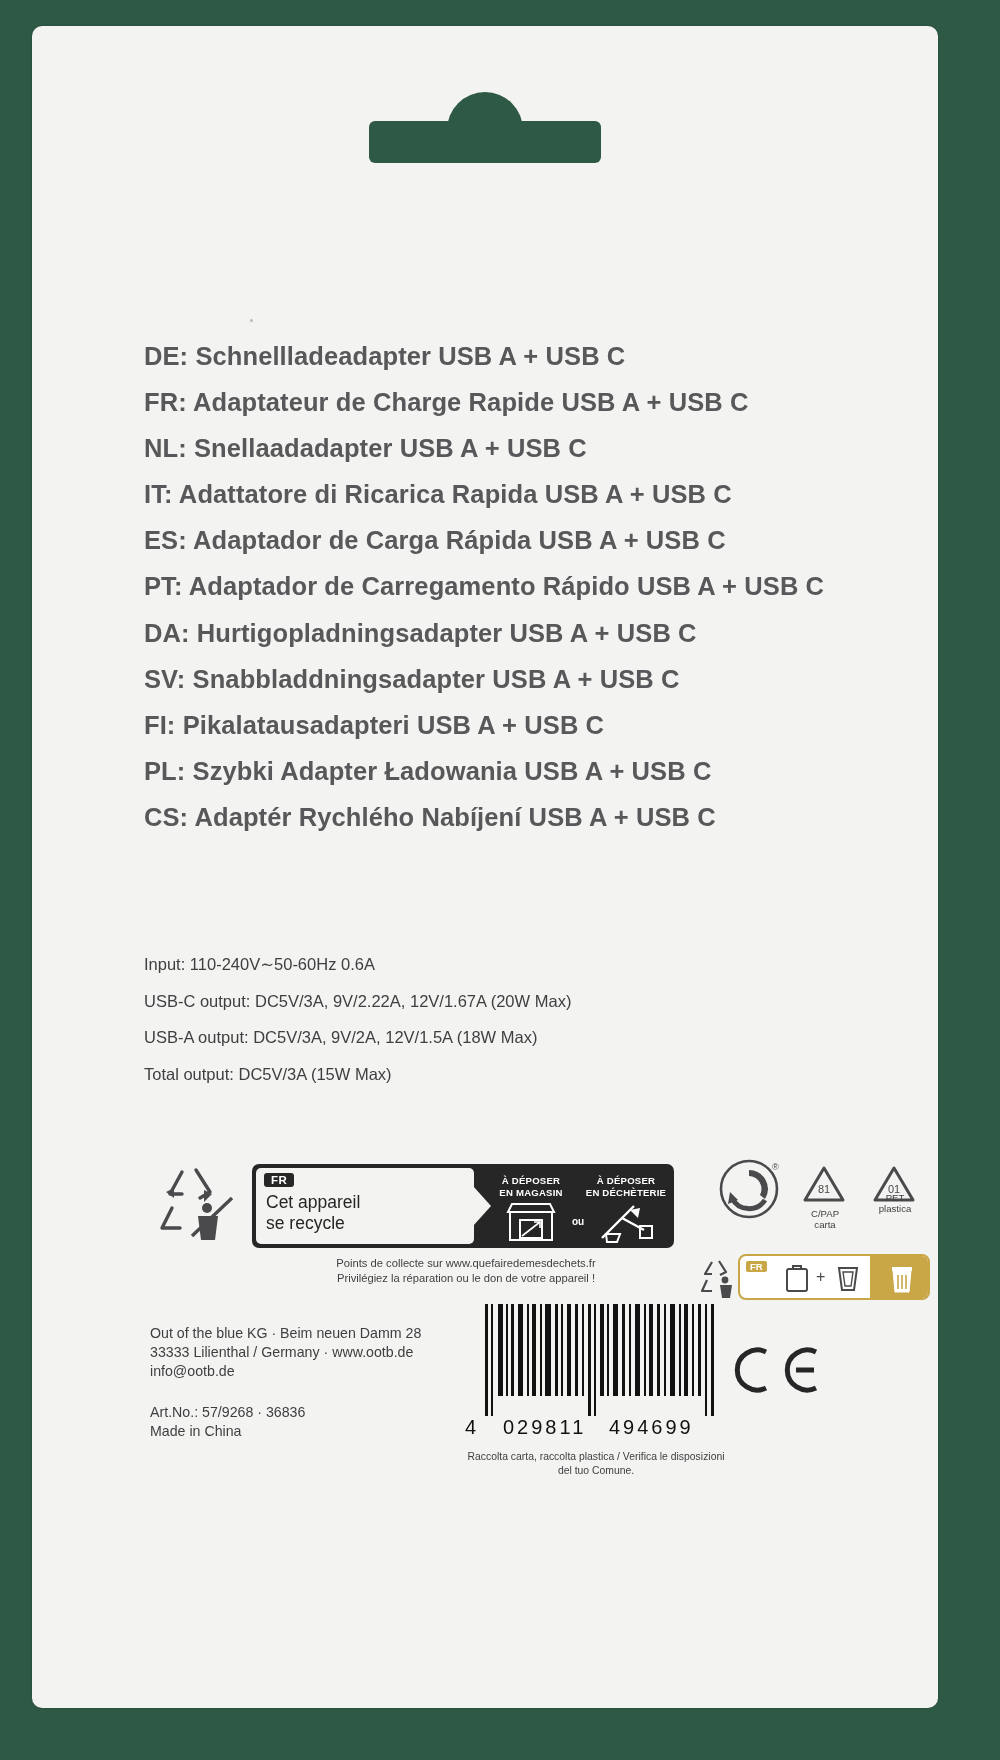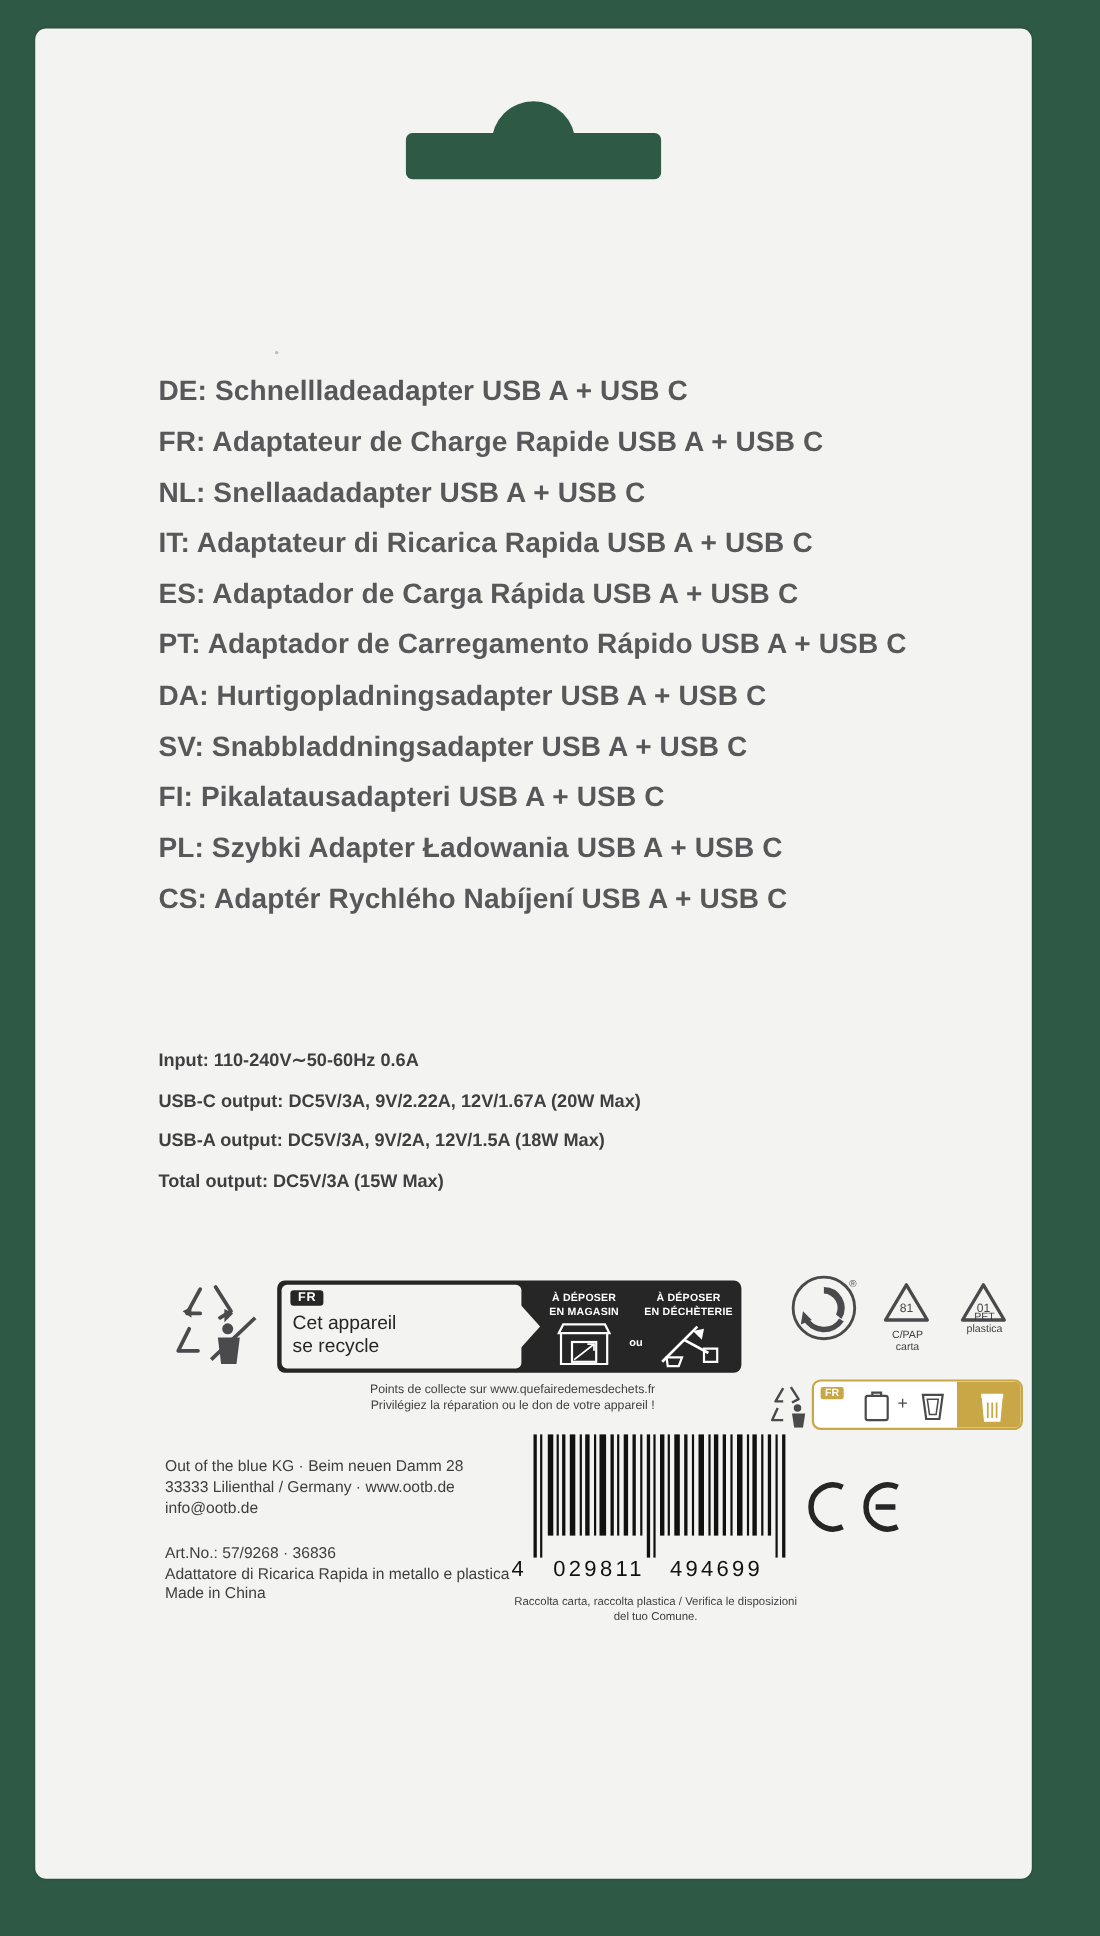--- a/index.html
+++ b/index.html
@@ -75,21 +75,20 @@
     white-space: nowrap;
     letter-spacing: .1px;
   }
 
   
   #specs {
     position: absolute;
     left: 112px;
     top: 930px;
     width: 720px;
-    font-weight: bold;
   }
   .spec-line {
     font-size: 16.5px;
     color: #3f3f41;
     line-height: 1;
     margin-bottom: 20px;
     white-space: nowrap;
   }
 
   
@@ -303,21 +302,21 @@
 
 <div id="card">
 
   <div id="hang-hole"></div>
   <div class="dot-mark"></div>
 
   <div id="lang-list">
     <div class="lang-line">DE: Schnellladeadapter USB A + USB C</div>
     <div class="lang-line">FR: Adaptateur de Charge Rapide USB A + USB C</div>
     <div class="lang-line">NL: Snellaadadapter USB A + USB C</div>
-    <div class="lang-line">IT: Adaptateur di Ricarica Rapida USB A + USB C</div>
+    <div class="lang-line">IT: Adattatore di Ricarica Rapida USB A + USB C</div>
     <div class="lang-line">ES: Adaptador de Carga Rápida USB A + USB C</div>
     <div class="lang-line">PT: Adaptador de Carregamento Rápido USB A + USB C</div>
     <div class="lang-line">DA: Hurtigopladningsadapter USB A + USB C</div>
     <div class="lang-line">SV: Snabbladdningsadapter USB A + USB C</div>
     <div class="lang-line">FI: Pikalatausadapteri USB A + USB C</div>
     <div class="lang-line">PL: Szybki Adapter Ładowania USB A + USB C</div>
     <div class="lang-line">CS: Adaptér Rychlého Nabíjení USB A + USB C</div>
   </div>
 
   <div id="specs">
@@ -445,21 +444,20 @@
       </div>
     </div>
   </div>
 
   <div id="footer-left">
     <div class="addr-line">Out of the blue KG · Beim neuen Damm 28</div>
     <div class="addr-line">33333 Lilienthal / Germany · www.ootb.de</div>
     <div class="addr-line">info@ootb.de</div>
     <div id="art-block">
       <div class="addr-line">Art.No.: 57/9268 · 36836</div>
-      <div class="addr-line">Adattatore di Ricarica Rapida in metallo e plastica</div>
       <div class="addr-line">Made in China</div>
     </div>
   </div>
 
   <div id="barcode-box">
     <div id="bars">
       <i style="left:0px;width:3px;height:112px;"></i>
       <i style="left:6px;width:2px;height:112px;"></i>
       <i style="left:13px;width:5px;height:92px;"></i>
       <i style="left:21px;width:2px;height:92px;"></i>

